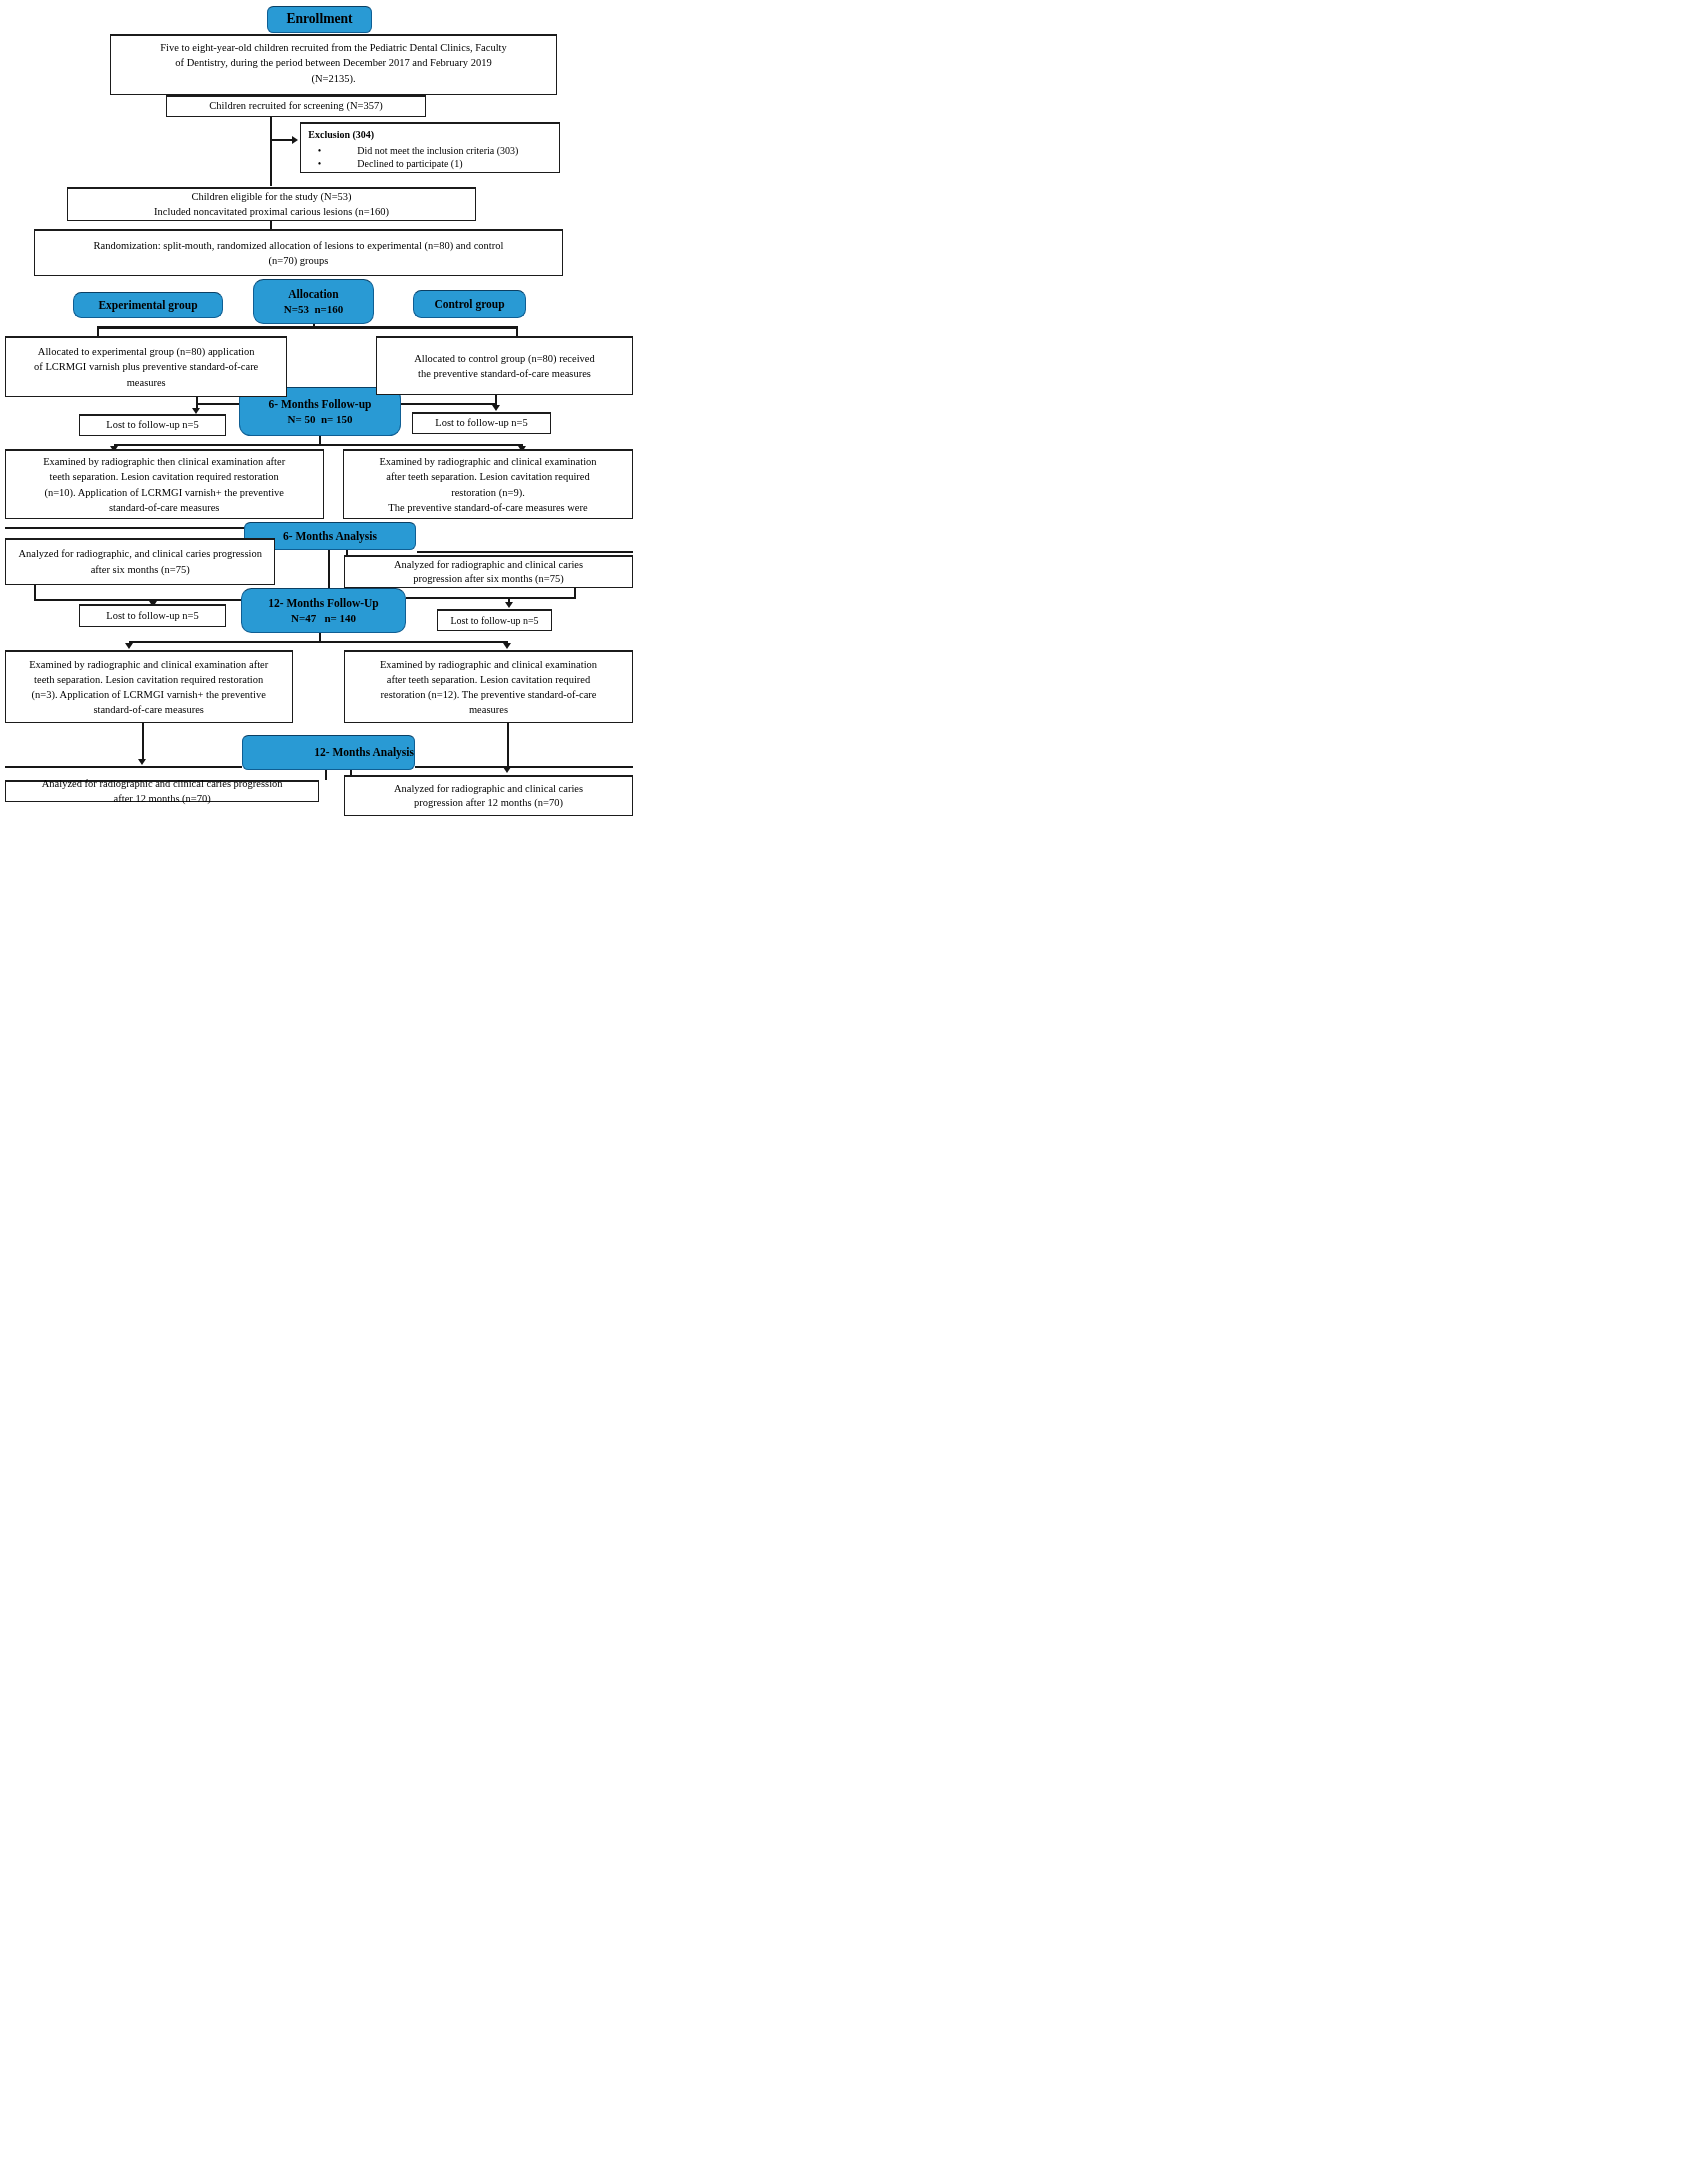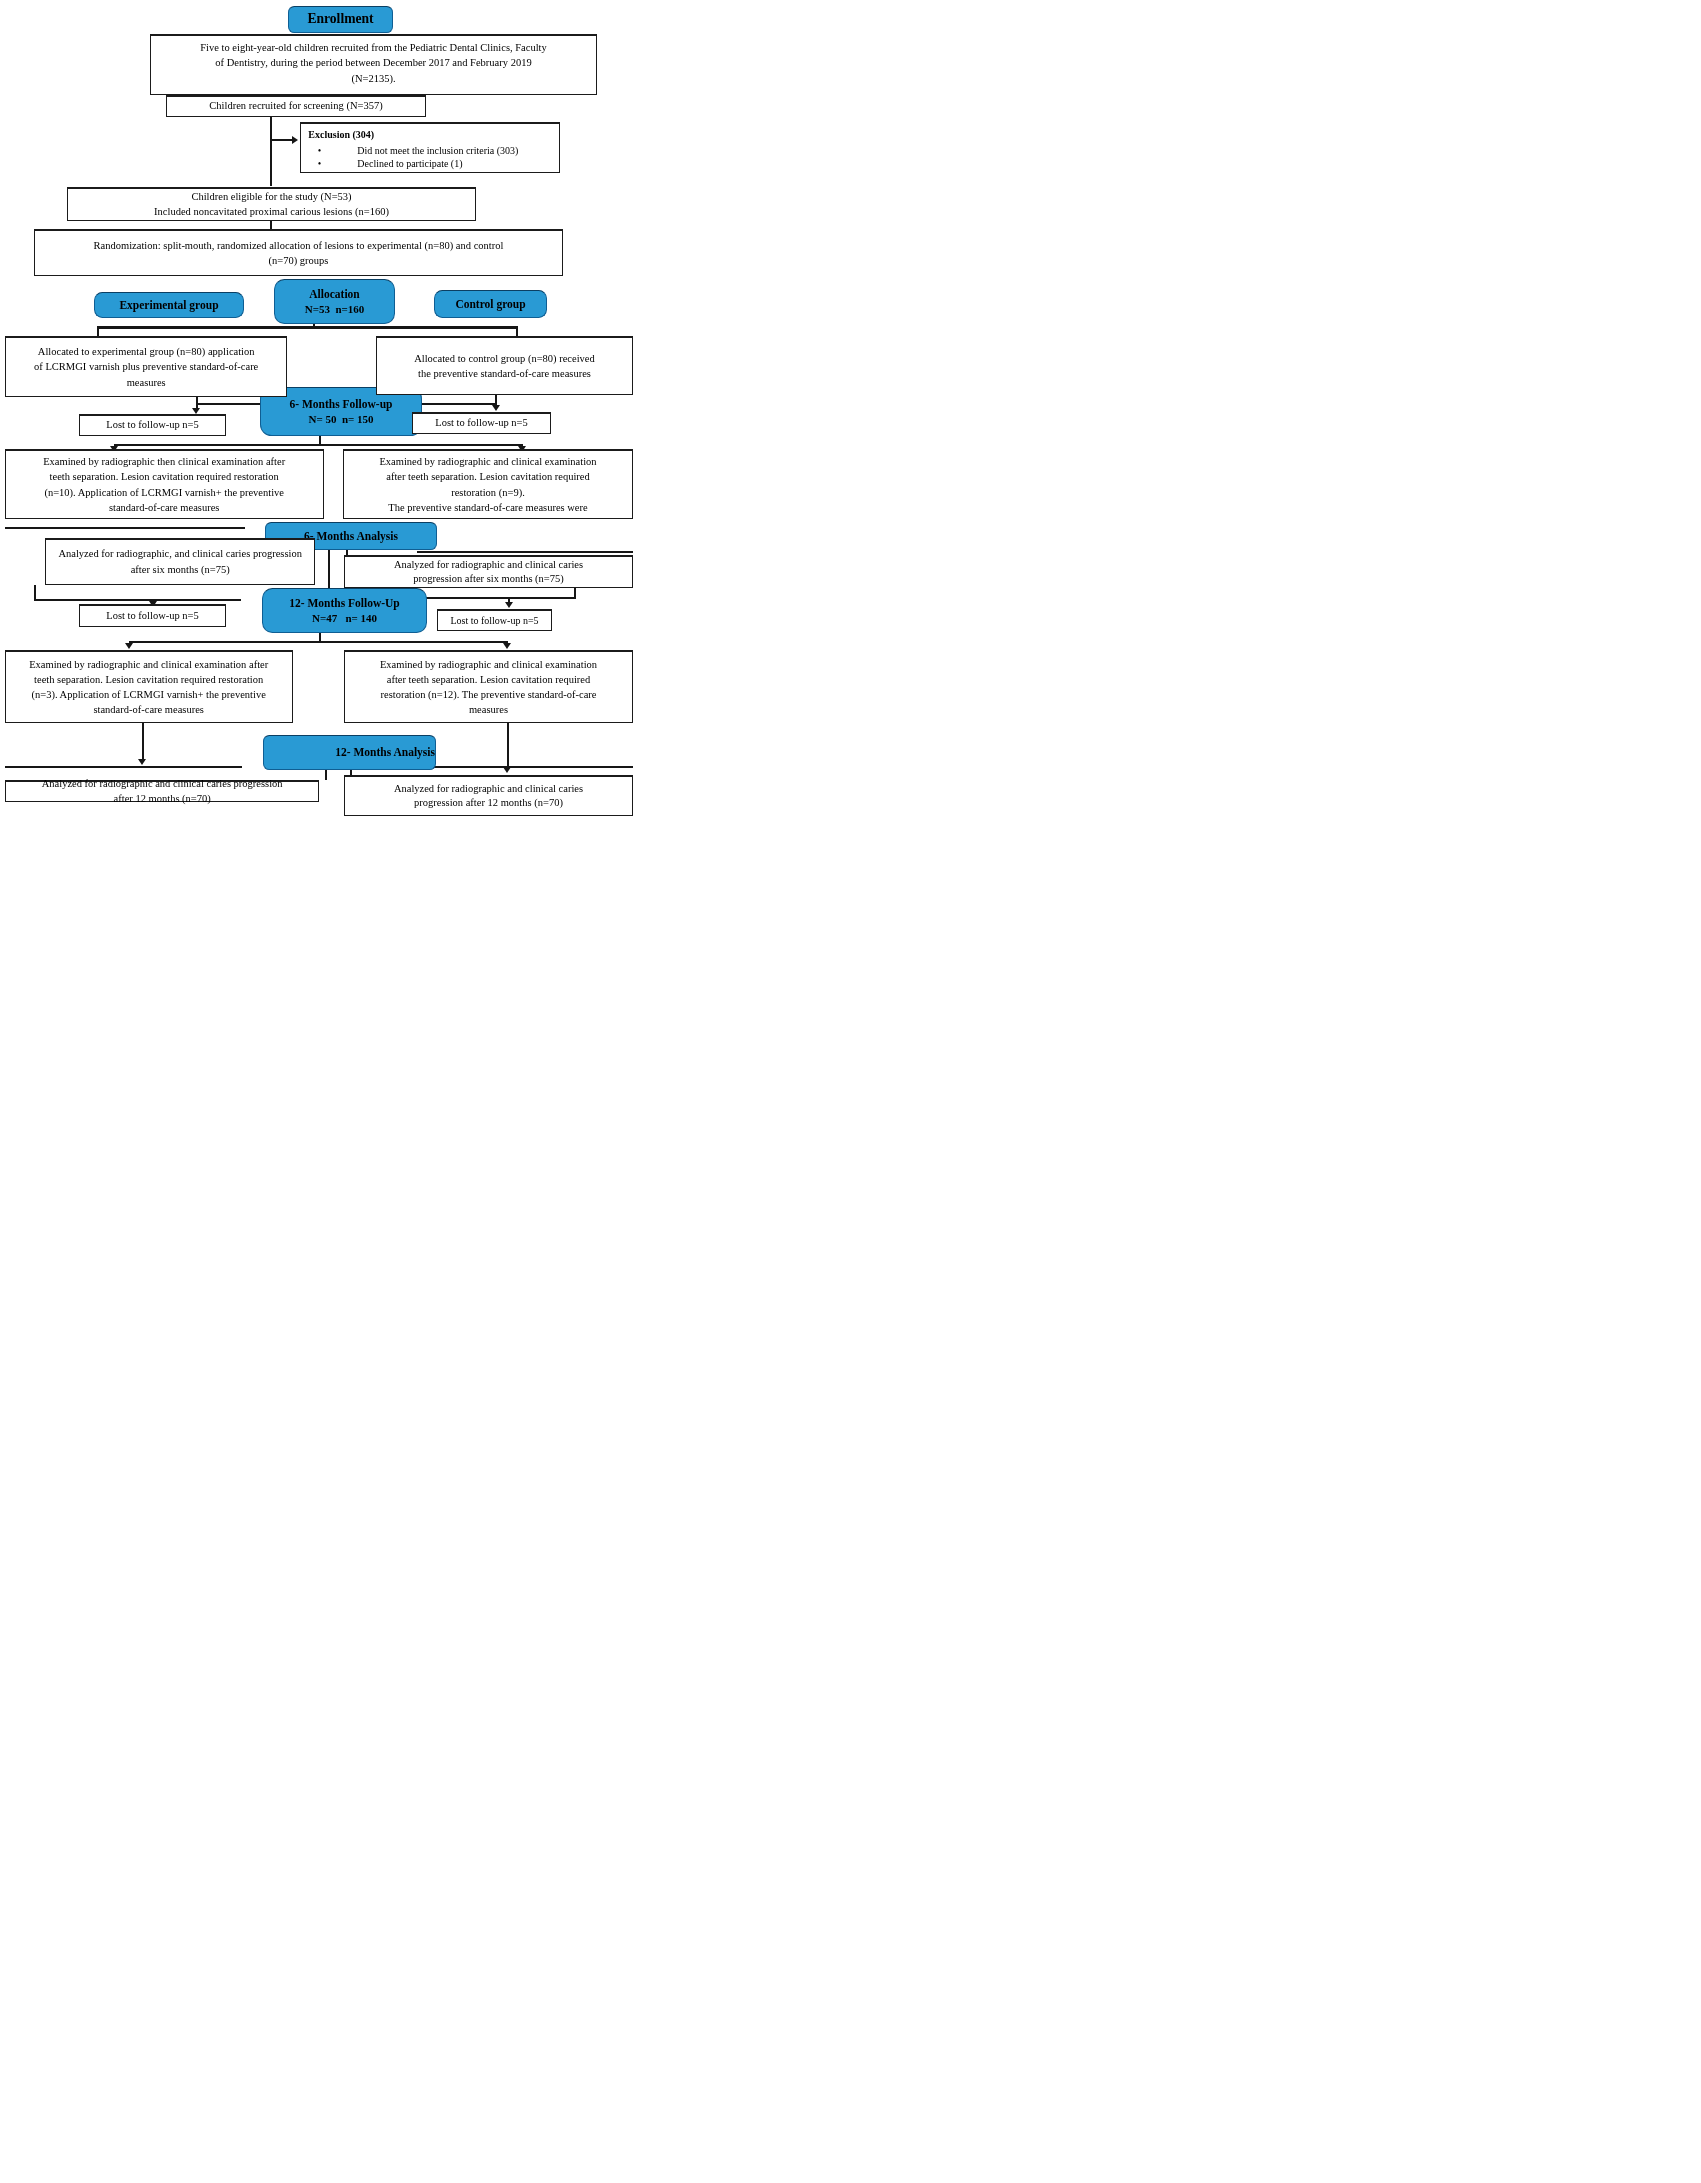--- a/index.html
+++ b/index.html
@@ -8,30 +8,30 @@
     font-family:"Liberation Serif","DejaVu Serif",serif; color:#000;
     overflow:hidden;
   }
   
   .box {
     position:absolute; background:#fff; box-sizing:border-box;
     border:1.6px solid var(--box-border,#1b1b1b); border-top-width:2.6px;
     display:flex; flex-direction:column; justify-content:center;
     text-align:center; font-size:10.5px; line-height:1.45; padding:1px 5.2px;
   }
-  .box.top { justify-content:flex-start; padding-top:4.2px;margin-left:40px; }
+  .box.top { justify-content:flex-start; padding-top:4.2px; }
   
   .badge {
     position:absolute; box-sizing:border-box;
     background:var(--badge-fill,#299AD4);
     border:1.6px solid var(--badge-border,#0F5E93);
     border-top-color:#0b3f63;
     border-radius:8.4px;
     display:flex; flex-direction:column; align-items:center; justify-content:center;
-    font-weight:bold; text-align:center; font-size:11.5px; line-height:1.3;margin-left:21px;
+    font-weight:bold; text-align:center; font-size:11.5px; line-height:1.3;
   }
   .pre { white-space:pre; }
   
   .ln { position:absolute; background:var(--line,#161616); }
   .ah-down { position:absolute; width:0; height:0;
     border-left:4.2px solid transparent; border-right:4.2px solid transparent;
     border-top:6.8px solid var(--line,#161616); }
   .ah-right { position:absolute; width:0; height:0;
     border-top:4.2px solid transparent; border-bottom:4.2px solid transparent;
     border-left:6.8px solid var(--line,#161616); }

